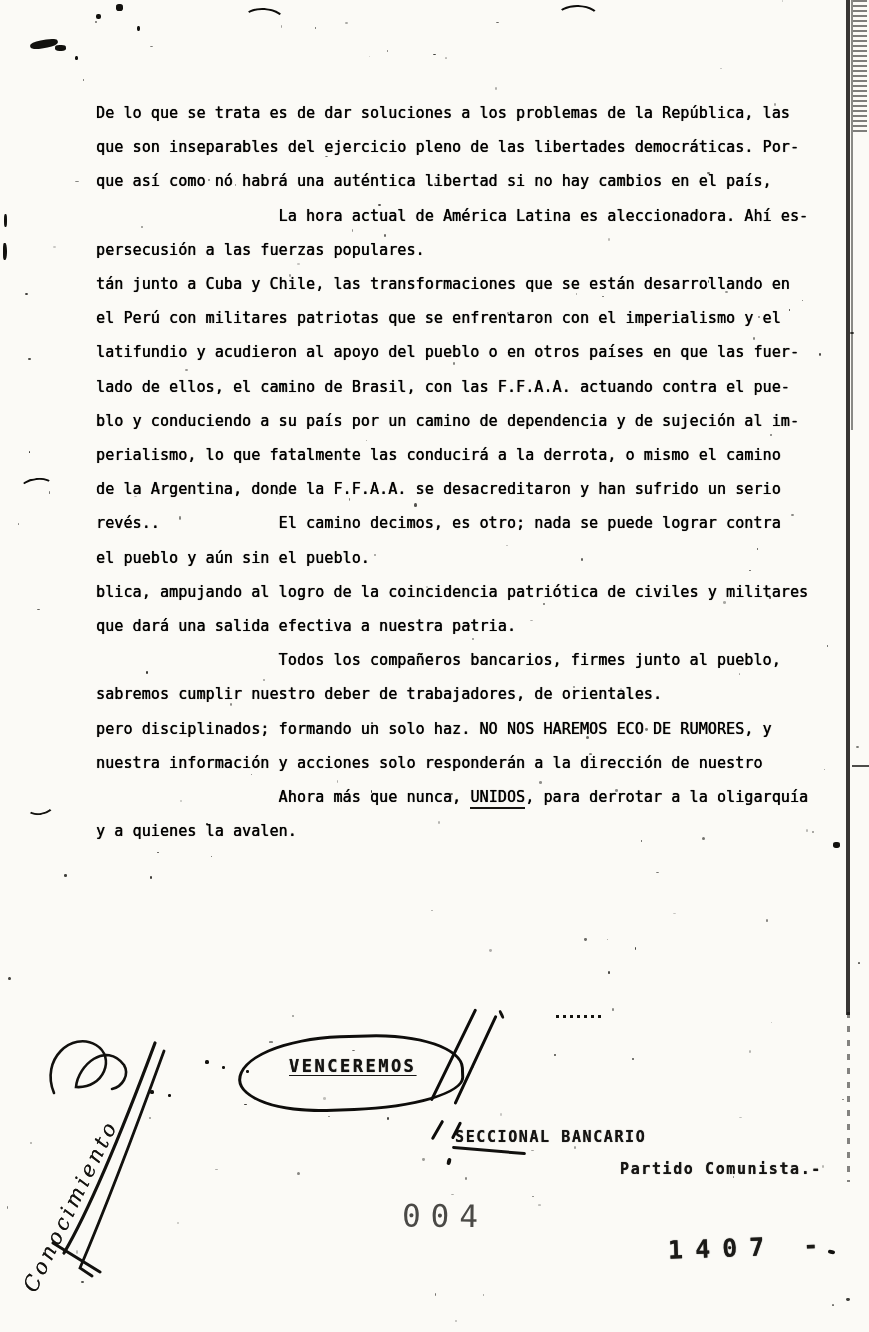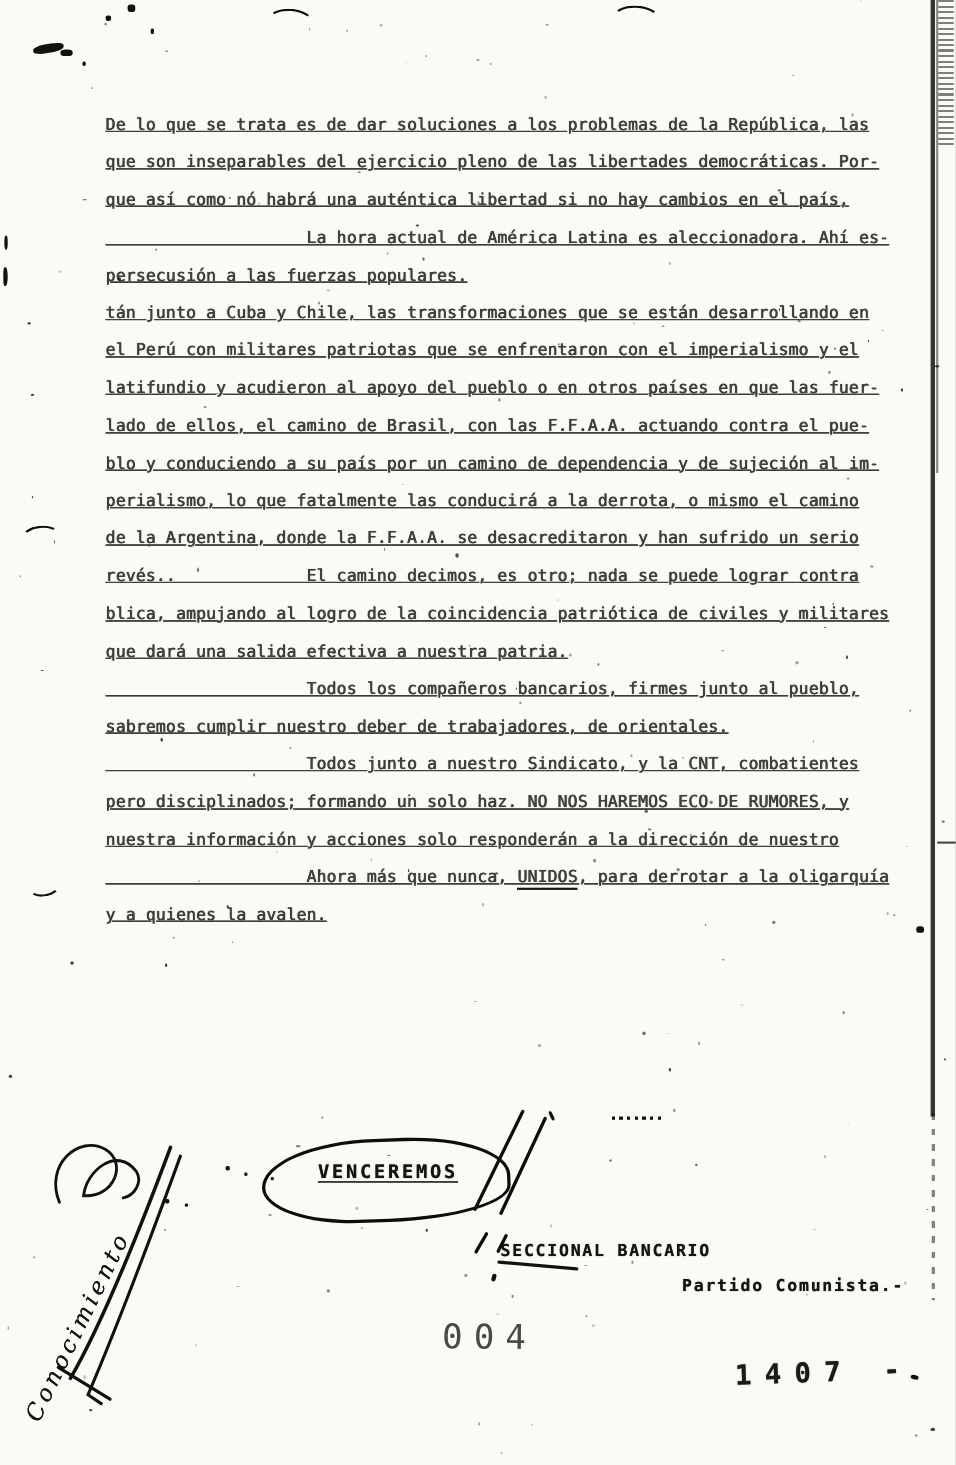--- a/index.html
+++ b/index.html
@@ -14,23 +14,22 @@
   }
   
   .doc-body{
     position:absolute;left:96px;top:96px;width:730px;
   }
   .tline{
     white-space:pre;
     font-size:15px;
     line-height:34.2px;
     letter-spacing:0.1px;
-    color:#404040;
+    color:#000000;
     text-shadow:0 0 0.7px rgba(20,18,14,.95), 0.45px 0 0 rgba(20,18,14,.55);
-    text-decoration:underline;
   }
   .tline .u{
     border-bottom:2px solid #171511;
     padding-bottom:1px;
   }
   
   .slogan{
     position:absolute;left:289px;top:1056px;
     font-size:17px;font-weight:bold;letter-spacing:2.5px;
     text-decoration:underline;
@@ -105,25 +104,25 @@
       <div class="tline"><span>                    La hora actual de América Latina es aleccionadora. Ahí es-</span></div>
       <div class="tline"><span>persecusión a las fuerzas populares.</span></div>
       <div class="tline"><span>tán junto a Cuba y Chile, las transformaciones que se están desarrollando en</span></div>
       <div class="tline"><span>el Perú con militares patriotas que se enfrentaron con el imperialismo y el</span></div>
       <div class="tline"><span>latifundio y acudieron al apoyo del pueblo o en otros países en que las fuer-</span></div>
       <div class="tline"><span>lado de ellos, el camino de Brasil, con las F.F.A.A. actuando contra el pue-</span></div>
       <div class="tline"><span>blo y conduciendo a su país por un camino de dependencia y de sujeción al im-</span></div>
       <div class="tline"><span>perialismo, lo que fatalmente las conducirá a la derrota, o mismo el camino</span></div>
       <div class="tline"><span>de la Argentina, donde la F.F.A.A. se desacreditaron y han sufrido un serio</span></div>
       <div class="tline"><span>revés..             El camino decimos, es otro; nada se puede lograr contra</span></div>
+      <div class="tline"><span>el pueblo y aún sin el pueblo.</span></div>
       <div class="tline"><span>blica, ampujando al logro de la coincidencia patriótica de civiles y militares</span></div>
       <div class="tline"><span>que dará una salida efectiva a nuestra patria.</span></div>
       <div class="tline"><span>                    Todos los compañeros bancarios, firmes junto al pueblo,</span></div>
       <div class="tline"><span>sabremos cumplir nuestro deber de trabajadores, de orientales.</span></div>
-      <div class="tline"><span>                    Todos junto a nuestro Sindicato, y la CNT, combatientes</span></div>
       <div class="tline"><span>pero disciplinados; formando un solo haz. NO NOS HAREMOS ECO DE RUMORES, y</span></div>
       <div class="tline"><span>nuestra información y acciones solo responderán a la dirección de nuestro</span></div>
       <div class="tline"><span>                    Ahora más que nunca, </span><span class="u">UNIDOS</span><span>, para derrotar a la oligarquía</span></div>
       <div class="tline"><span>y a quienes la avalen.</span></div>
     </div>
 
   <div class="hand-ellipse"></div>
   <div class="slogan">VENCEREMOS</div>
   <div class="slash" style="left:452px;top:1004px;height:102px;transform:rotate(26deg);"></div>
   <div class="slash" style="left:474px;top:1011px;height:98px;transform:rotate(25deg);"></div>

